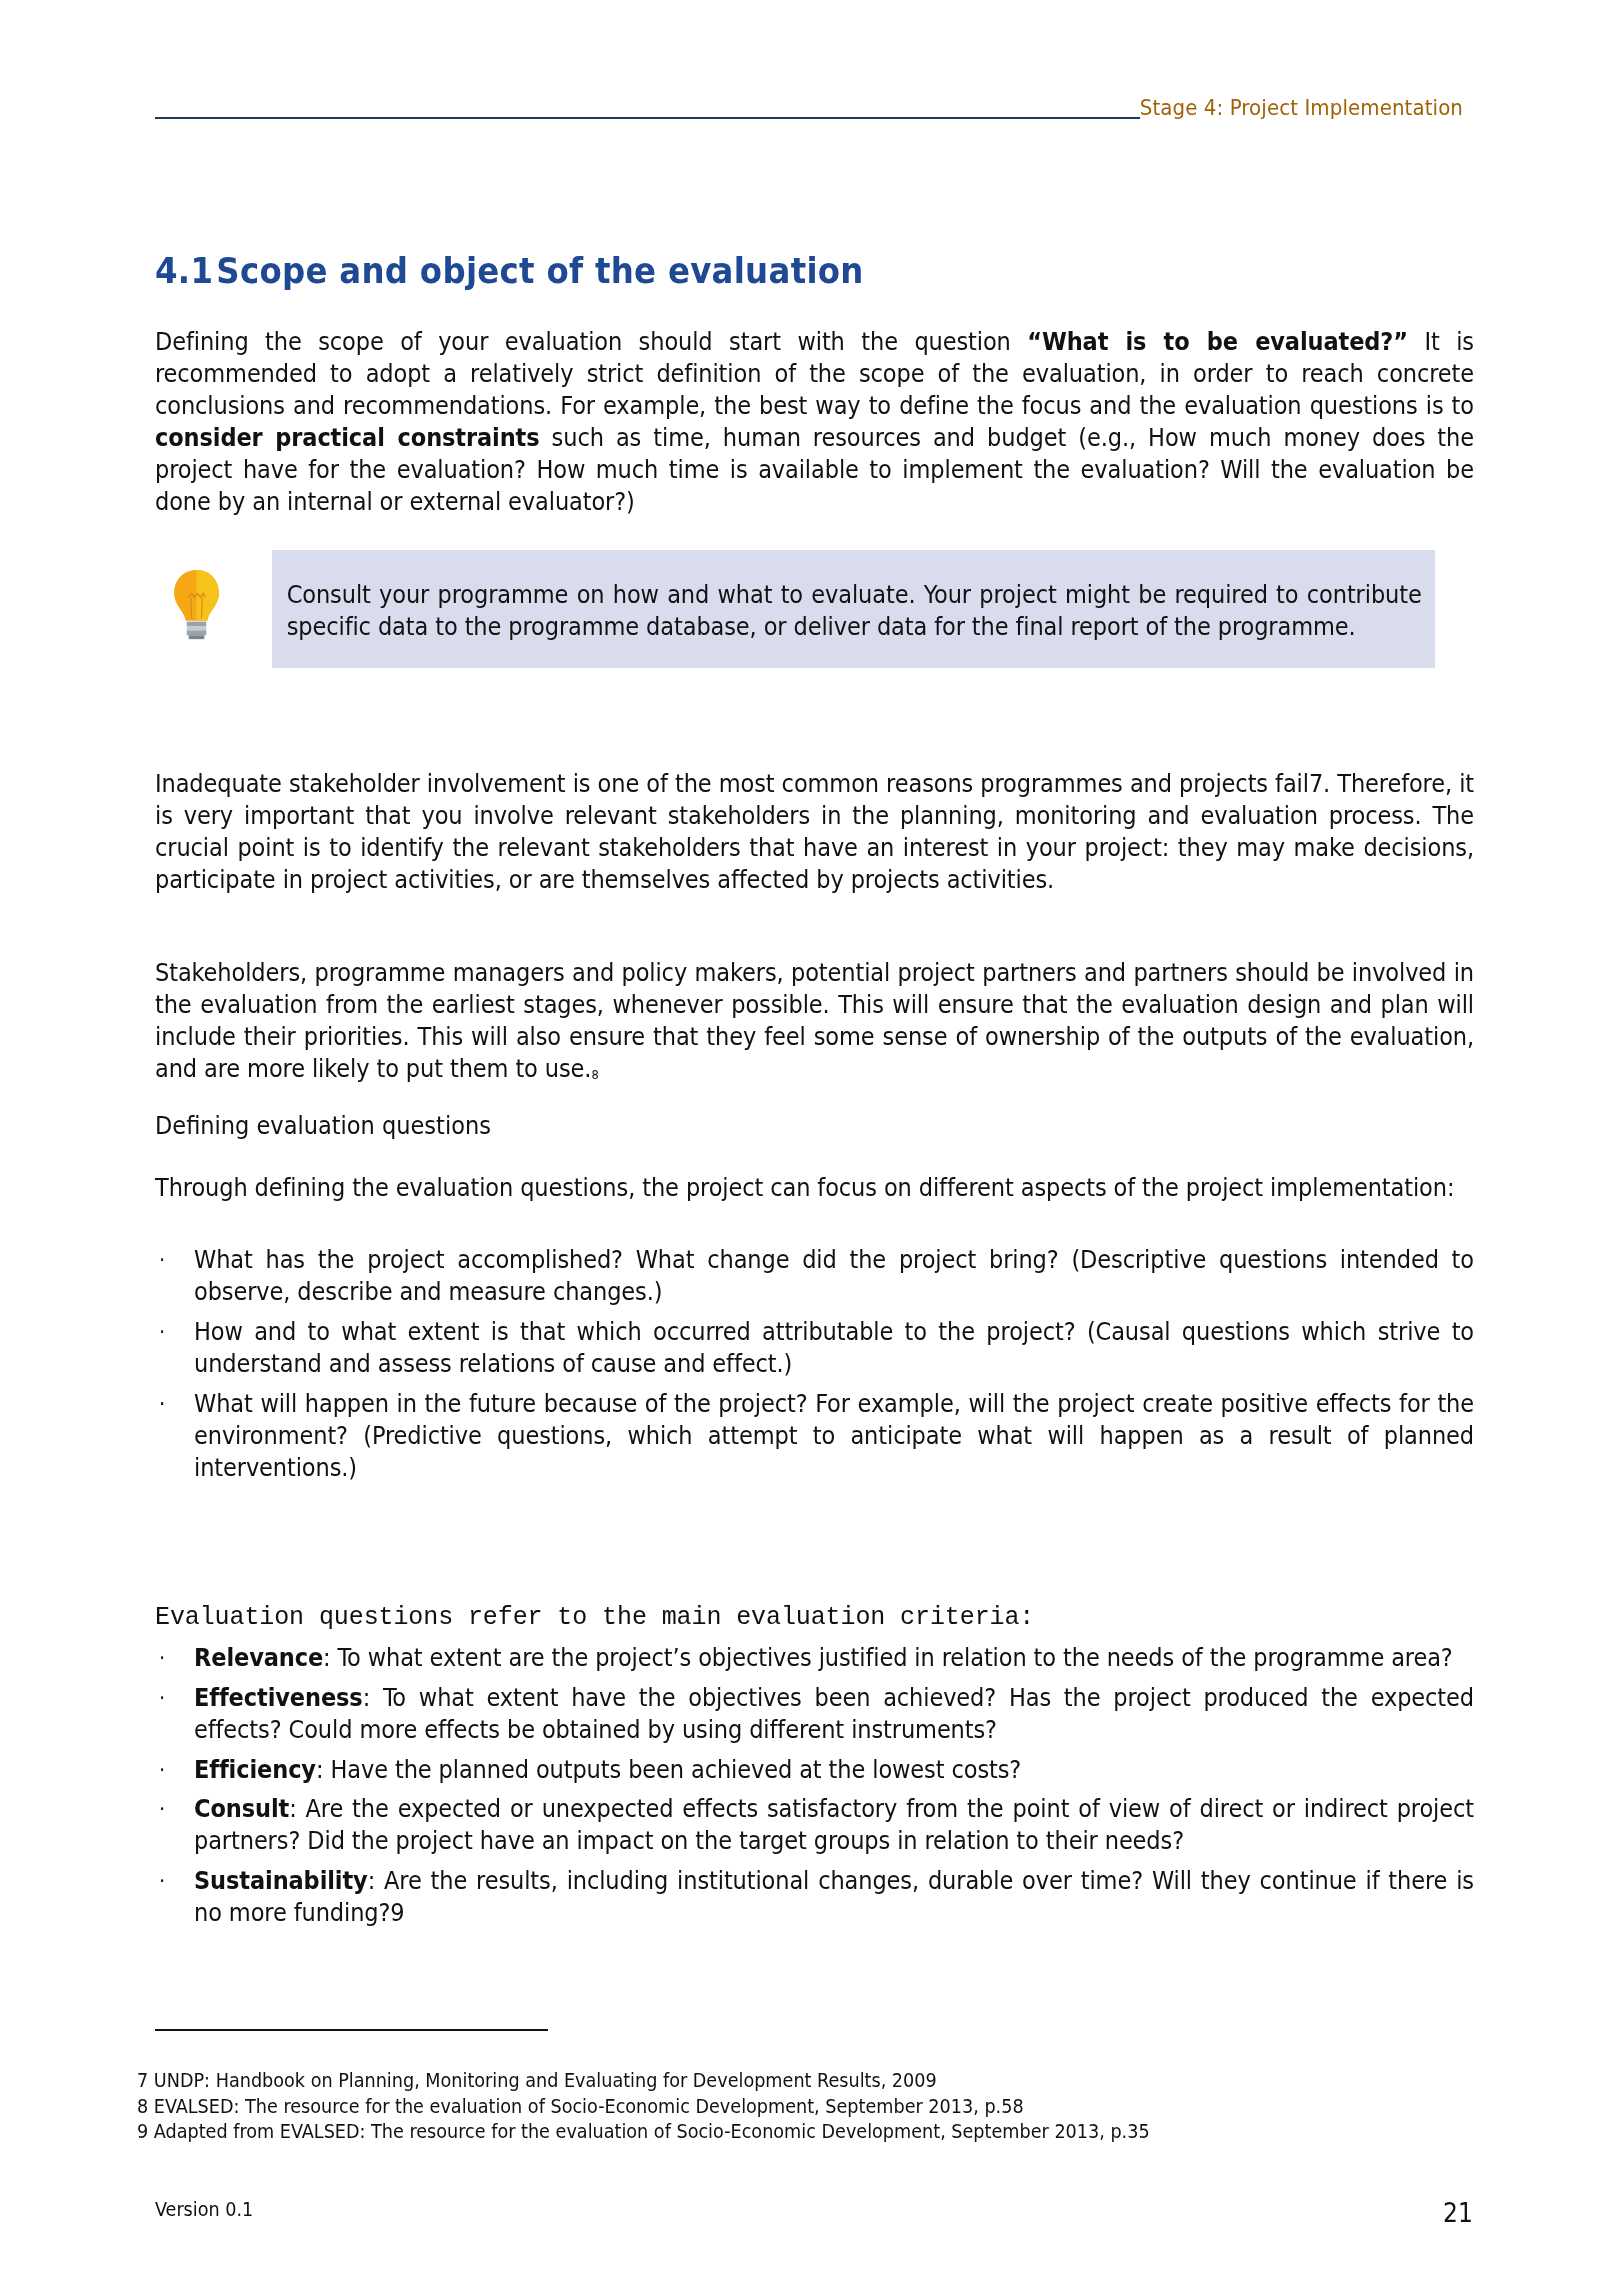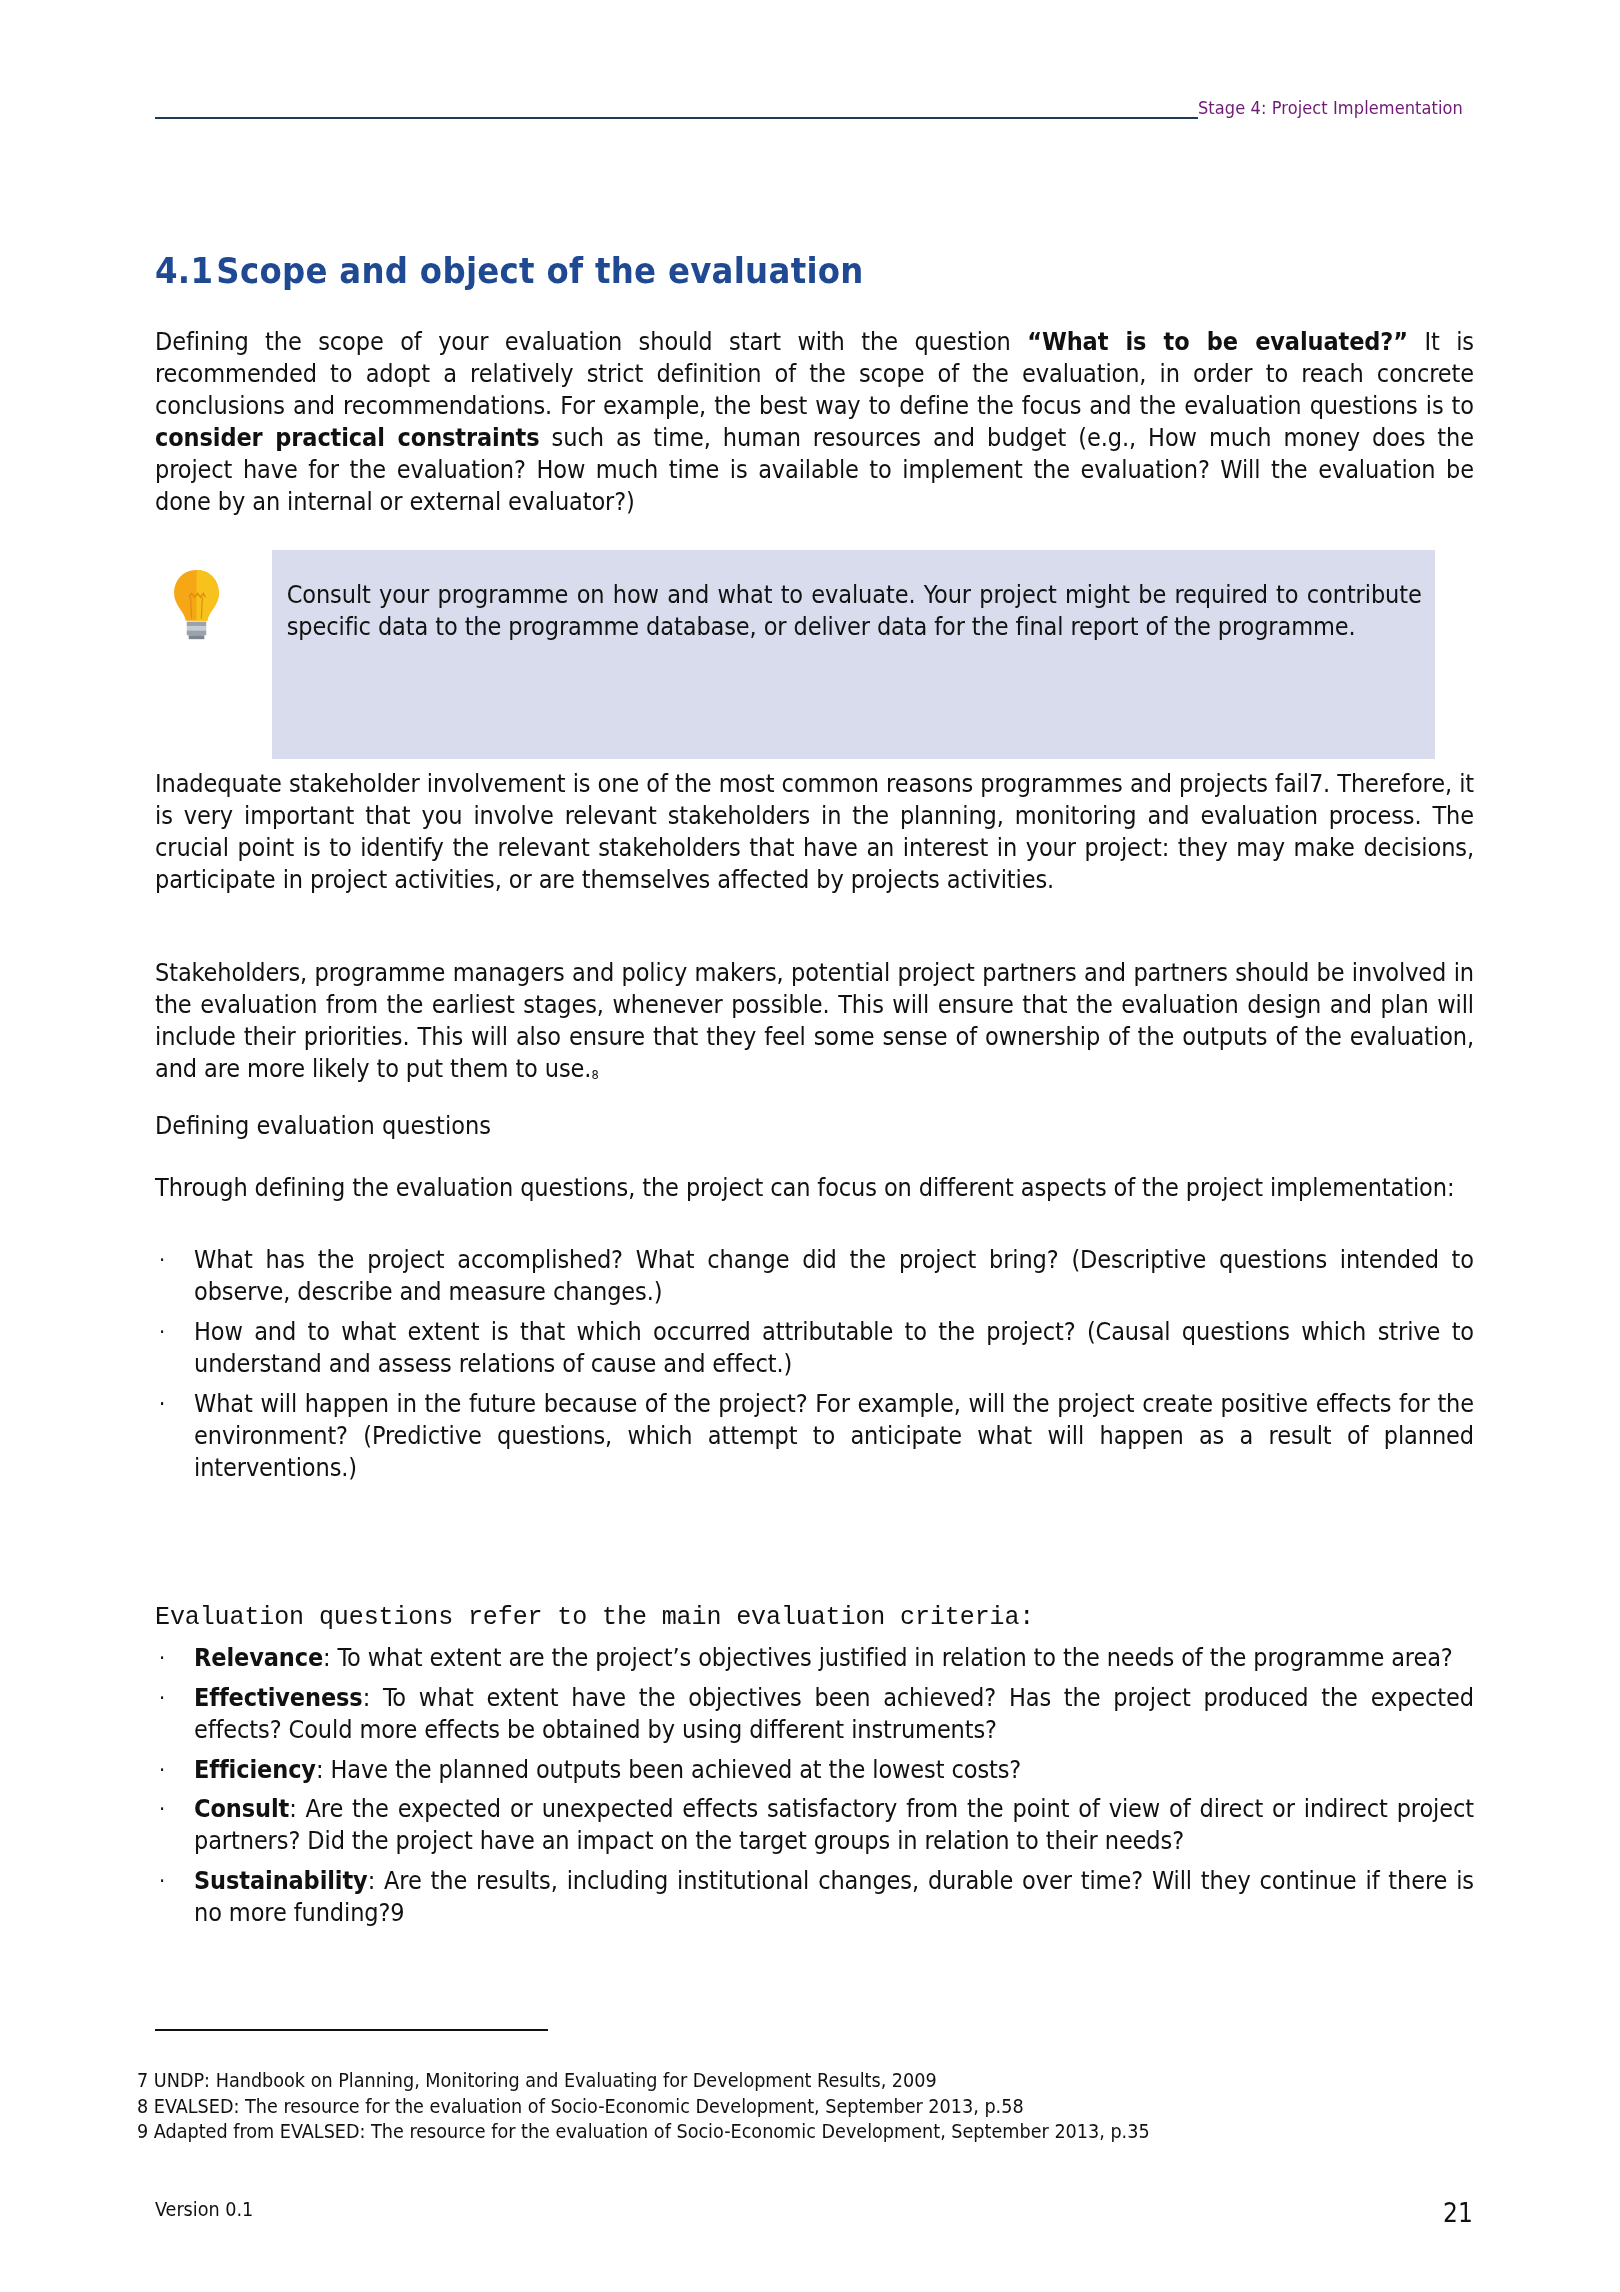--- a/index.html
+++ b/index.html
@@ -9,40 +9,40 @@
       color:#111111;
     }
     .header {
       position:absolute; left:155px; top:90px; width:1308px; height:31px;
       display:flex; align-items:flex-end;
     }
     .header-line {
       flex:1; border-bottom:2px solid #1f3a55; height:27.4px; margin-bottom:2px;
     }
     .header-title {
-      font-size:18px; color:#701a75; white-space:nowrap; line-height:27.4px;
+      font-size:22px; color:#a16207; white-space:nowrap; line-height:27.4px;
       letter-spacing:0.1px;
     }
     h1 {
       position:absolute; left:155px; top:250px; margin:0;
       font-size:36px; font-weight:bold; color:#1f4a93;
       font-stretch:condensed; letter-spacing:0.3px;
     }
     h1 .num { margin-right:3px; }
     .para {
       position:absolute; left:155px; width:1319px;
       font-size:25px; line-height:32px; text-align:justify;
       margin:0; letter-spacing:-0.1px;
     }
     .para b { font-weight:bold; }
     .callout-icon {
       position:absolute; left:172px; top:568px; width:49px; height:78px;
     }
     .callout {
-      position:absolute; left:272px; top:550px; width:1163px; height:209px;
+      position:absolute; left:272px; top:550px; width:1163px; height:118px;
       background:#d9dcec;
     }
     .callout-text {
       position:absolute; left:14.7px; top:29px; width:1135px;
       font-size:25px; line-height:32px; text-align:justify;
       letter-spacing:-0.1px;
     }
     .subhead {
       position:absolute; left:155px; top:1111px; margin:0;
       font-size:25px; font-weight:normal;

